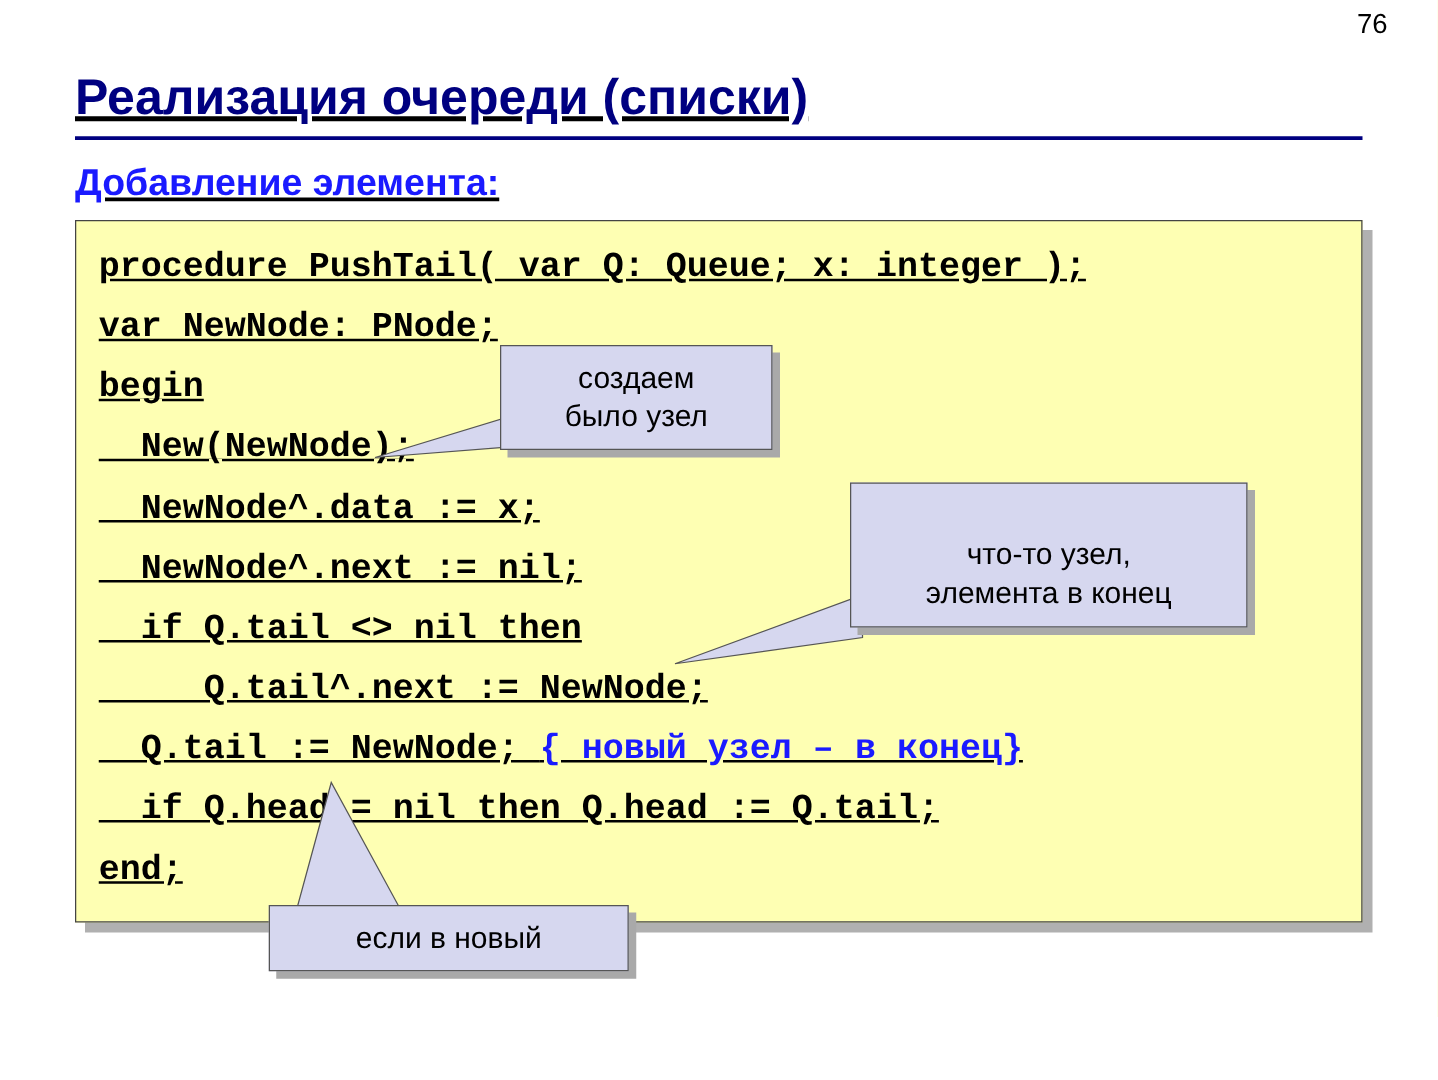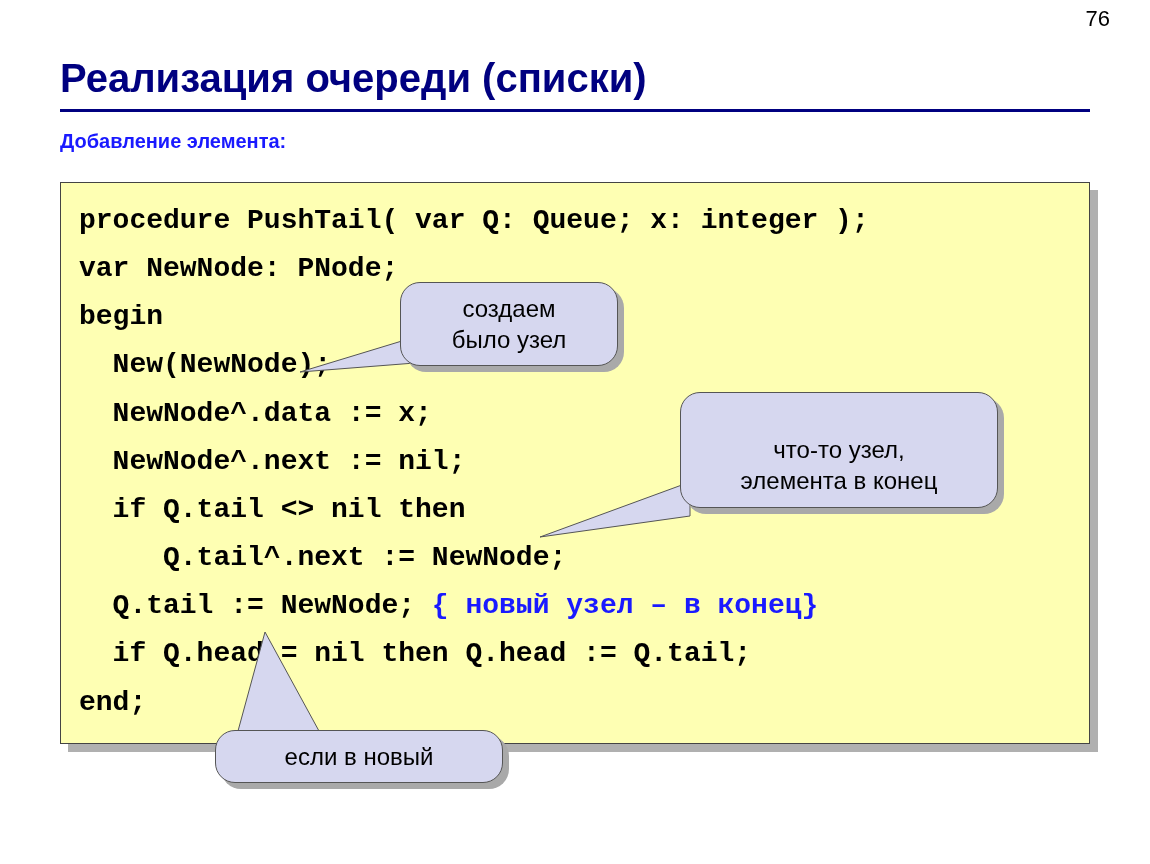--- a/index.html
+++ b/index.html
@@ -10,20 +10,21 @@
     height: 864px;
     overflow: hidden;
     font-family: Arial, Helvetica, sans-serif;
   }
   .slide {
     position: relative;
     width: 1150px;
     height: 616px;
     box-sizing: border-box;
     padding: 20px 60px 0 60px;
+    text-decoration: underline;
   }
   .page-num {
     position: absolute;
     top: 6px;
     right: 40px;
     font-size: 22px;
     color: #000;
   }
   .title {
     font-size: 40px;
@@ -31,24 +32,24 @@
     color: #000080;
     margin: 36px 0 8px 0;
   }
   .title-underline {
     height: 3px;
     background: #000080;
     width: 100%;
     margin-bottom: 18px;
   }
   .subtitle {
-    font-size: 20px;
+    font-size: 30px;
     font-weight: bold;
     color: #1a1aff;
-    margin-bottom: 29px;
+    margin-bottom: 12px;
   }
   .code-wrap {
     position: relative;
   }
   .code-shadow {
     position: absolute;
     top: 8px;
     left: 8px;
     right: -8px;
     bottom: -8px;
@@ -67,21 +68,21 @@
     white-space: pre;
     color: #000;
     z-index: 1;
   }
   .comment { color: #1a1aff; }
   
   .callout {
     position: absolute;
     background: #d6d7ef;
     border: 1px solid #555;
-    border-radius: 20px;
+    border-radius: 0;
     box-shadow: 6px 6px 0 0 #a9a9a9;
     padding: 10px 18px;
     font-family: Arial, Helvetica, sans-serif;
     font-size: 24px;
     font-weight: normal;
     color: #000;
     text-align: center;
     line-height: 1.3;
     z-index: 3;
     white-space: normal;

